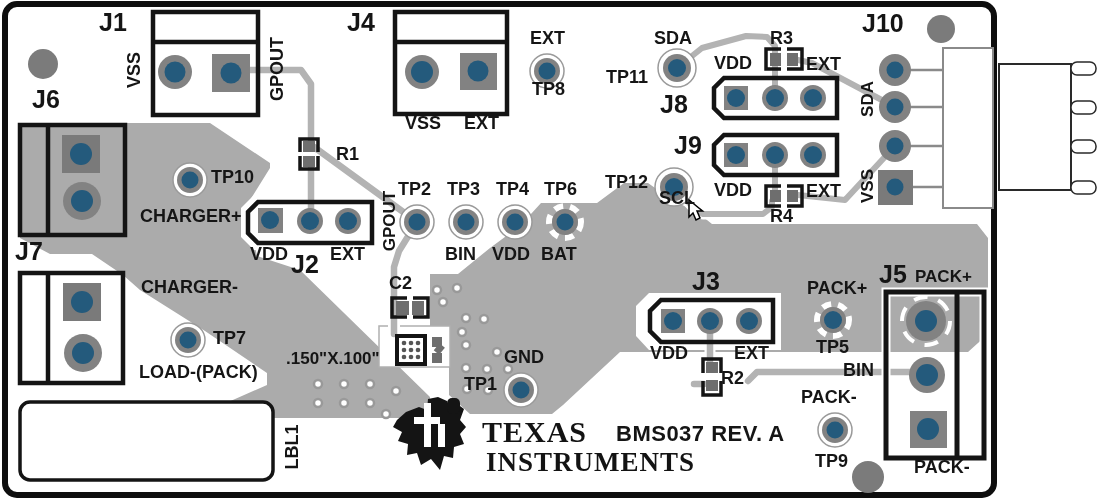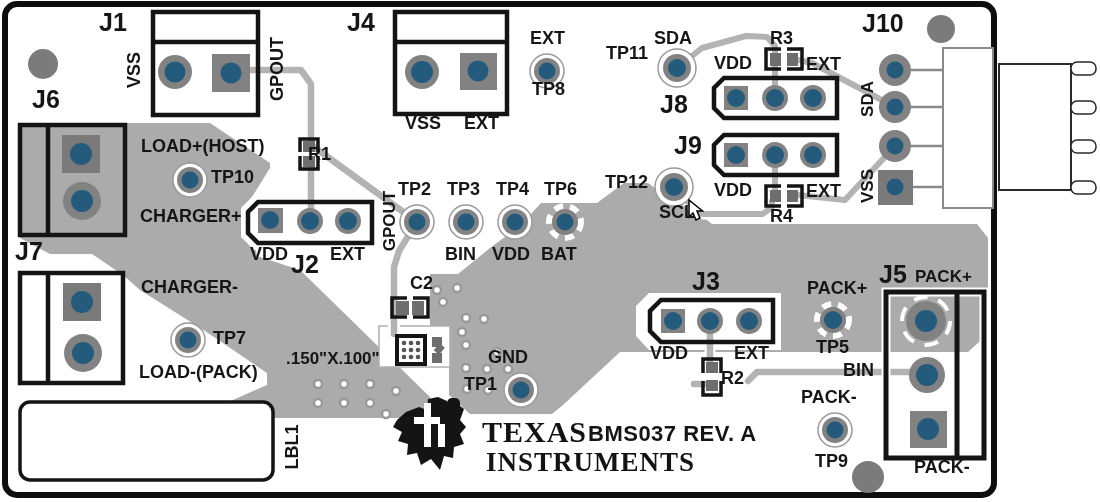--- a/index.html
+++ b/index.html
@@ -7,21 +7,21 @@
          font-family:"Liberation Sans",sans-serif;}
   #gfx{position:absolute;left:0;top:0;}
   .lbl{position:absolute;font-weight:bold;font-size:18px;color:#151515;
        white-space:nowrap;line-height:1;letter-spacing:0;}
   .ref{font-size:25px;}
   .sm{font-size:17px;}
   .vert{transform:translate(-50%,-50%) rotate(-90deg);transform-origin:center;}
   .serif{font-family:"Liberation Serif",serif;color:#131313;}
   .brand1{font-size:30px;letter-spacing:1px;}
   .brand2{font-size:27px;letter-spacing:1px;}
-  .rev{font-size:22px;letter-spacing:0.5px;}
+  .rev{font-size:22px;letter-spacing:0.5px;margin-left:28px;}
 </style>
 </head>
 <body>
 
 <div id="stage">
 
 <svg id="gfx" width="1100" height="502" viewBox="0 0 1100 502">
 
   <rect x="5" y="4" width="989" height="491" rx="12" fill="#ffffff" stroke="#0e0e0e" stroke-width="6"></rect>
 
@@ -324,55 +324,54 @@
 <span class="lbl ref" style="left:879px;top:262px">J5</span>
 
 <span class="lbl vert" style="left:134px;top:70px">VSS</span>
 <span class="lbl vert" style="left:277px;top:69px">GPOUT</span>
 <span class="lbl" style="left:405px;top:114px">VSS</span>
 <span class="lbl" style="left:464px;top:114px">EXT</span>
 
 <span class="lbl" style="left:530px;top:29px">EXT</span>
 <span class="lbl" style="left:532px;top:80px">TP8</span>
 <span class="lbl" style="left:654px;top:29px">SDA</span>
-<span class="lbl" style="left:606px;top:44px">TP11</span>
+<span class="lbl" style="left:606px;top:68px">TP11</span>
 <span class="lbl" style="left:714px;top:54px">VDD</span>
 <span class="lbl" style="left:806px;top:55px">EXT</span>
 <span class="lbl" style="left:770px;top:29px">R3</span>
 <span class="lbl" style="left:714px;top:181px">VDD</span>
 <span class="lbl" style="left:806px;top:182px">EXT</span>
 <span class="lbl" style="left:770px;top:207px">R4</span>
 <span class="lbl" style="left:605px;top:173px">TP12</span>
-<span class="lbl" style="left:659px;top:203px">SCL</span>
+<span class="lbl" style="left:659px;top:189px">SCL</span>
 <span class="lbl vert sm" style="left:867px;top:99px">SDA</span>
 <span class="lbl vert sm" style="left:867px;top:186px">VSS</span>
 
-<span class="lbl" style="left:141px;top:137px">LOAD+(HOST)</span>
 <span class="lbl" style="left:211px;top:168px">TP10</span>
 <span class="lbl" style="left:140px;top:207px">CHARGER+</span>
 <span class="lbl" style="left:141px;top:278px">CHARGER-</span>
 <span class="lbl" style="left:213px;top:329px">TP7</span>
 <span class="lbl" style="left:139px;top:363px">LOAD-(PACK)</span>
 
 <span class="lbl" style="left:250px;top:245px">VDD</span>
 <span class="lbl" style="left:330px;top:245px">EXT</span>
-<span class="lbl" style="left:308px;top:145px">R1</span>
+<span class="lbl" style="left:336px;top:145px">R1</span>
 <span class="lbl vert sm" style="left:389px;top:221px">GPOUT</span>
 
 <span class="lbl" style="left:398px;top:180px">TP2</span>
 <span class="lbl" style="left:447px;top:180px">TP3</span>
 <span class="lbl" style="left:496px;top:180px">TP4</span>
 <span class="lbl" style="left:544px;top:180px">TP6</span>
 <span class="lbl" style="left:445px;top:245px">BIN</span>
 <span class="lbl" style="left:492px;top:245px">VDD</span>
 <span class="lbl" style="left:541px;top:245px">BAT</span>
 
-<span class="lbl" style="left:410px;top:274px">C2</span>
+<span class="lbl" style="left:389px;top:274px">C2</span>
 <span class="lbl sm" style="left:286px;top:350px">.150"X.100"</span>
-<span class="lbl" style="left:488px;top:348px">GND</span>
+<span class="lbl" style="left:504px;top:348px">GND</span>
 <span class="lbl" style="left:464px;top:375px">TP1</span>
 <span class="lbl vert" style="left:292px;top:447px">LBL1</span>
 
 <span class="lbl" style="left:650px;top:344px">VDD</span>
 <span class="lbl" style="left:734px;top:344px">EXT</span>
 <span class="lbl" style="left:721px;top:369px">R2</span>
 
 <span class="lbl" style="left:807px;top:279px">PACK+</span>
 <span class="lbl" style="left:816px;top:338px">TP5</span>
 <span class="lbl sm" style="left:915px;top:268px">PACK+</span>

